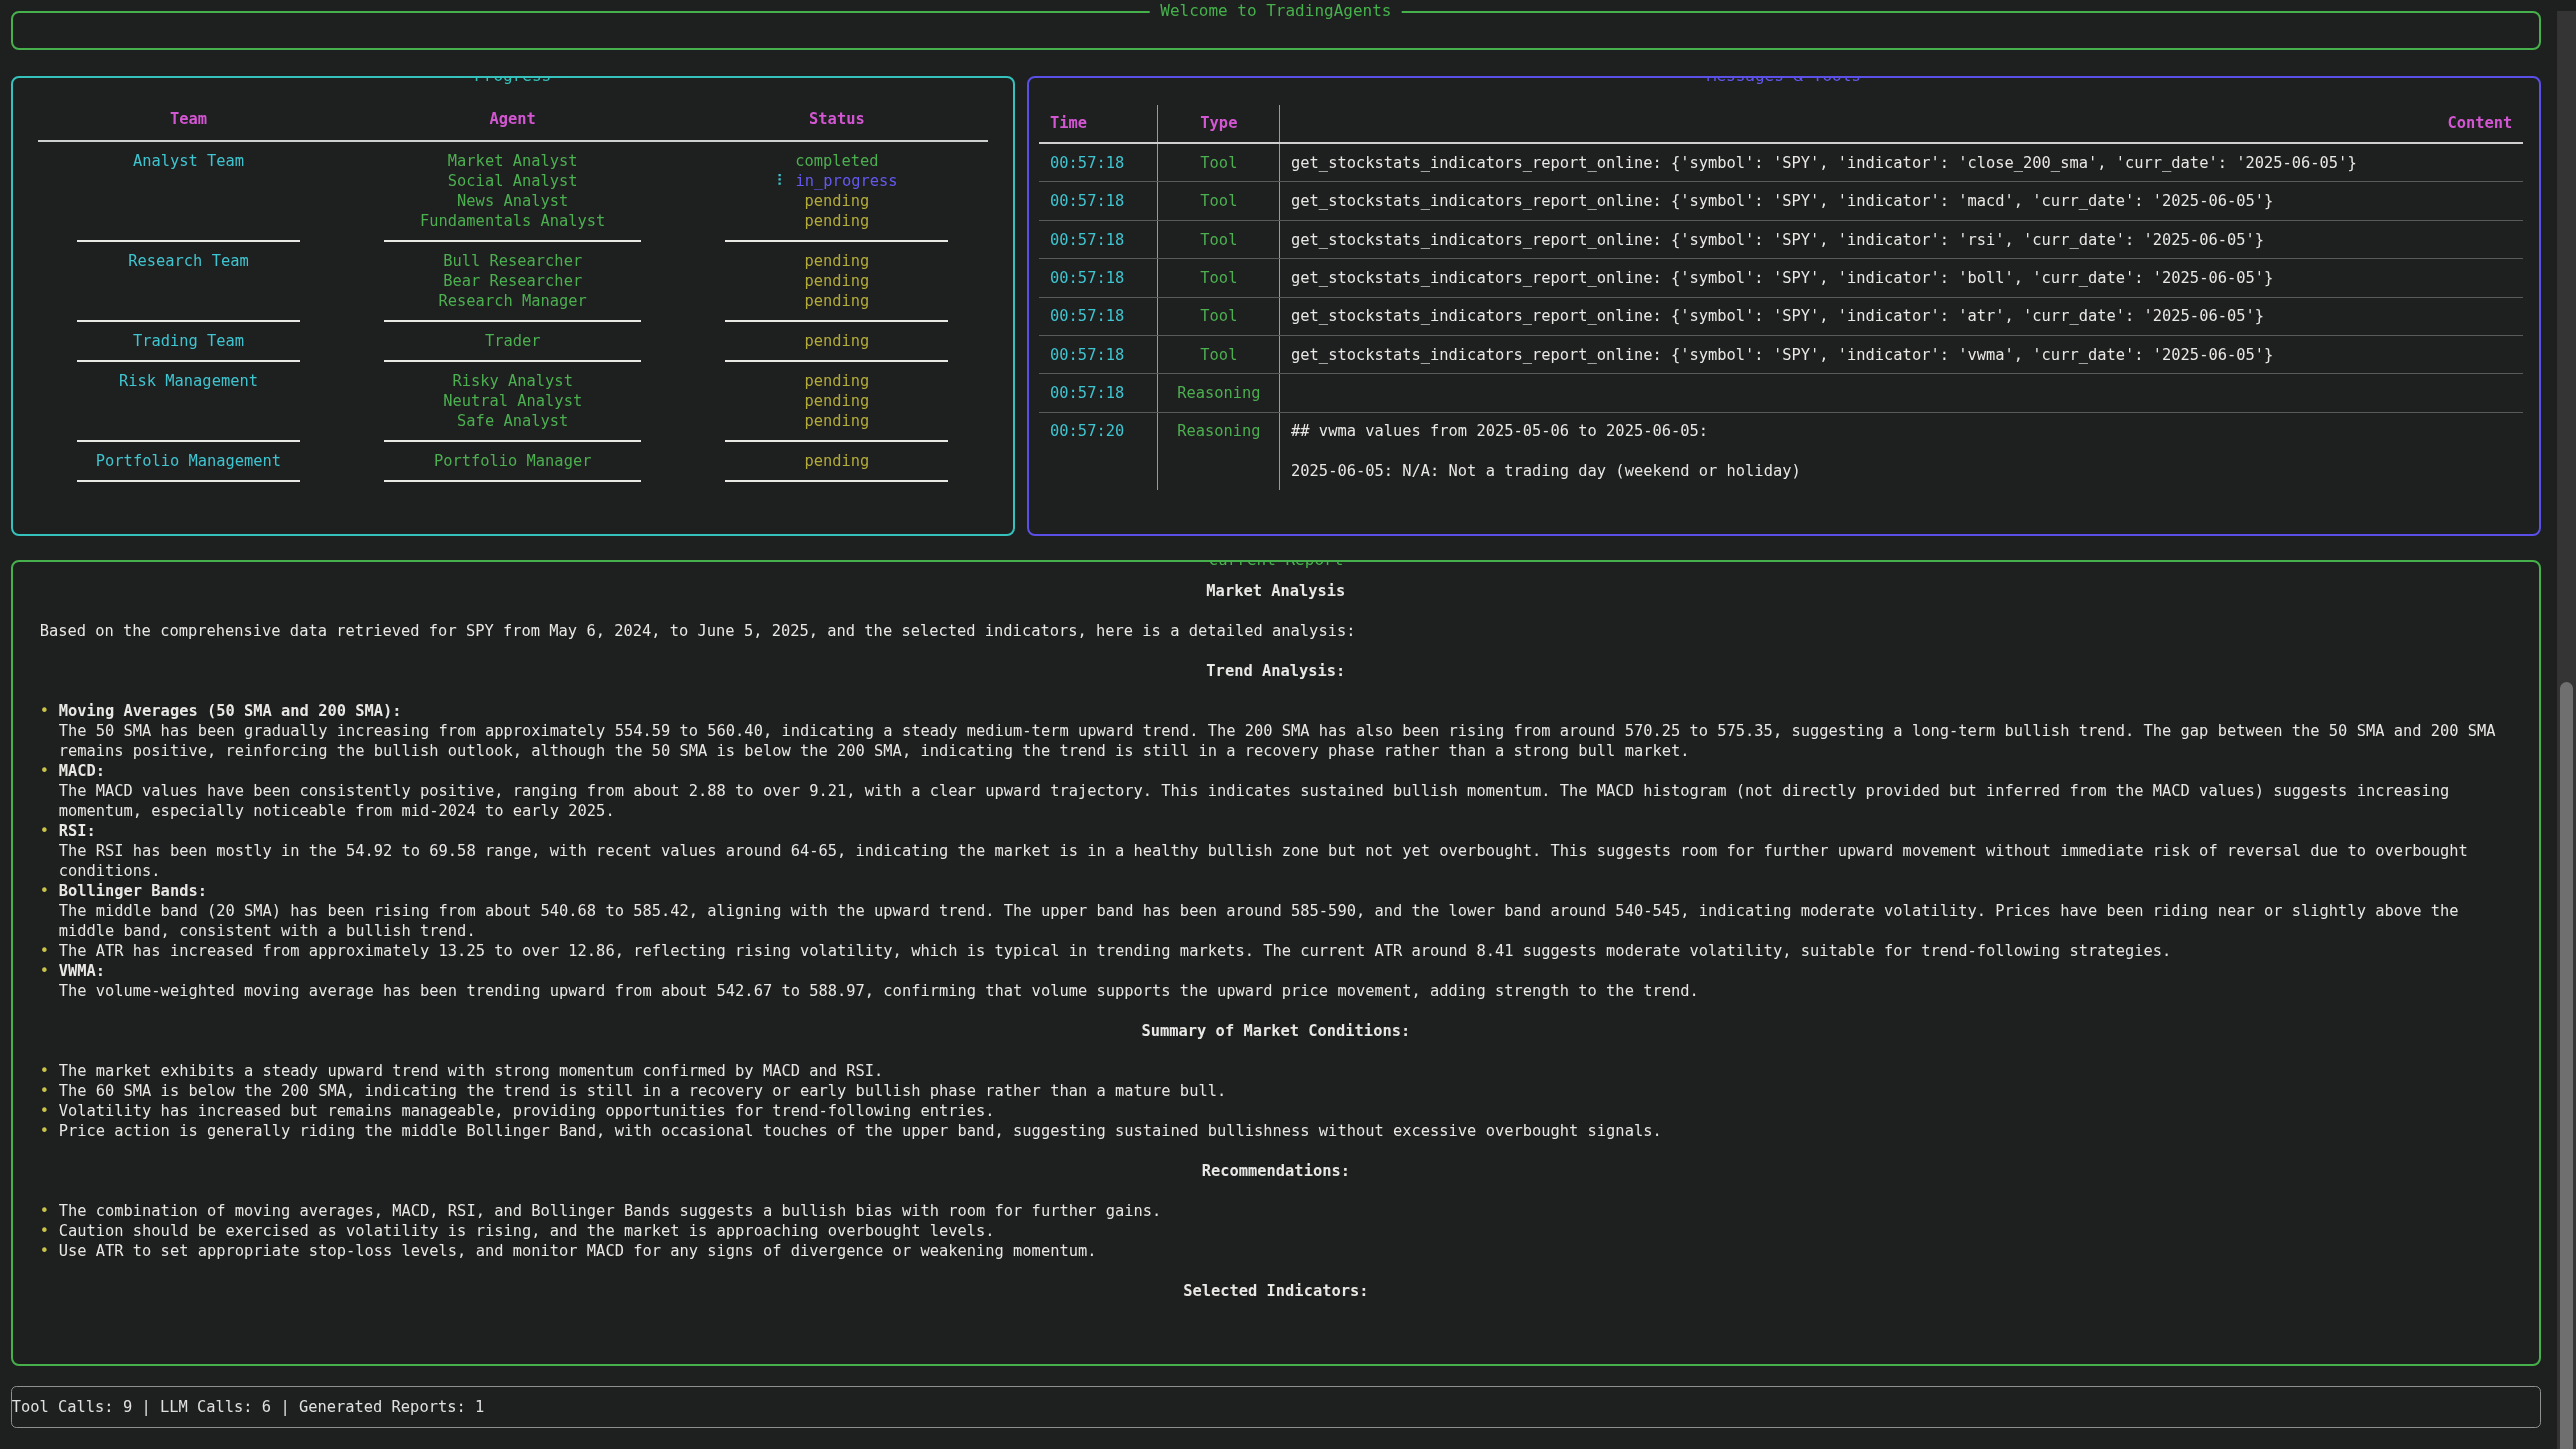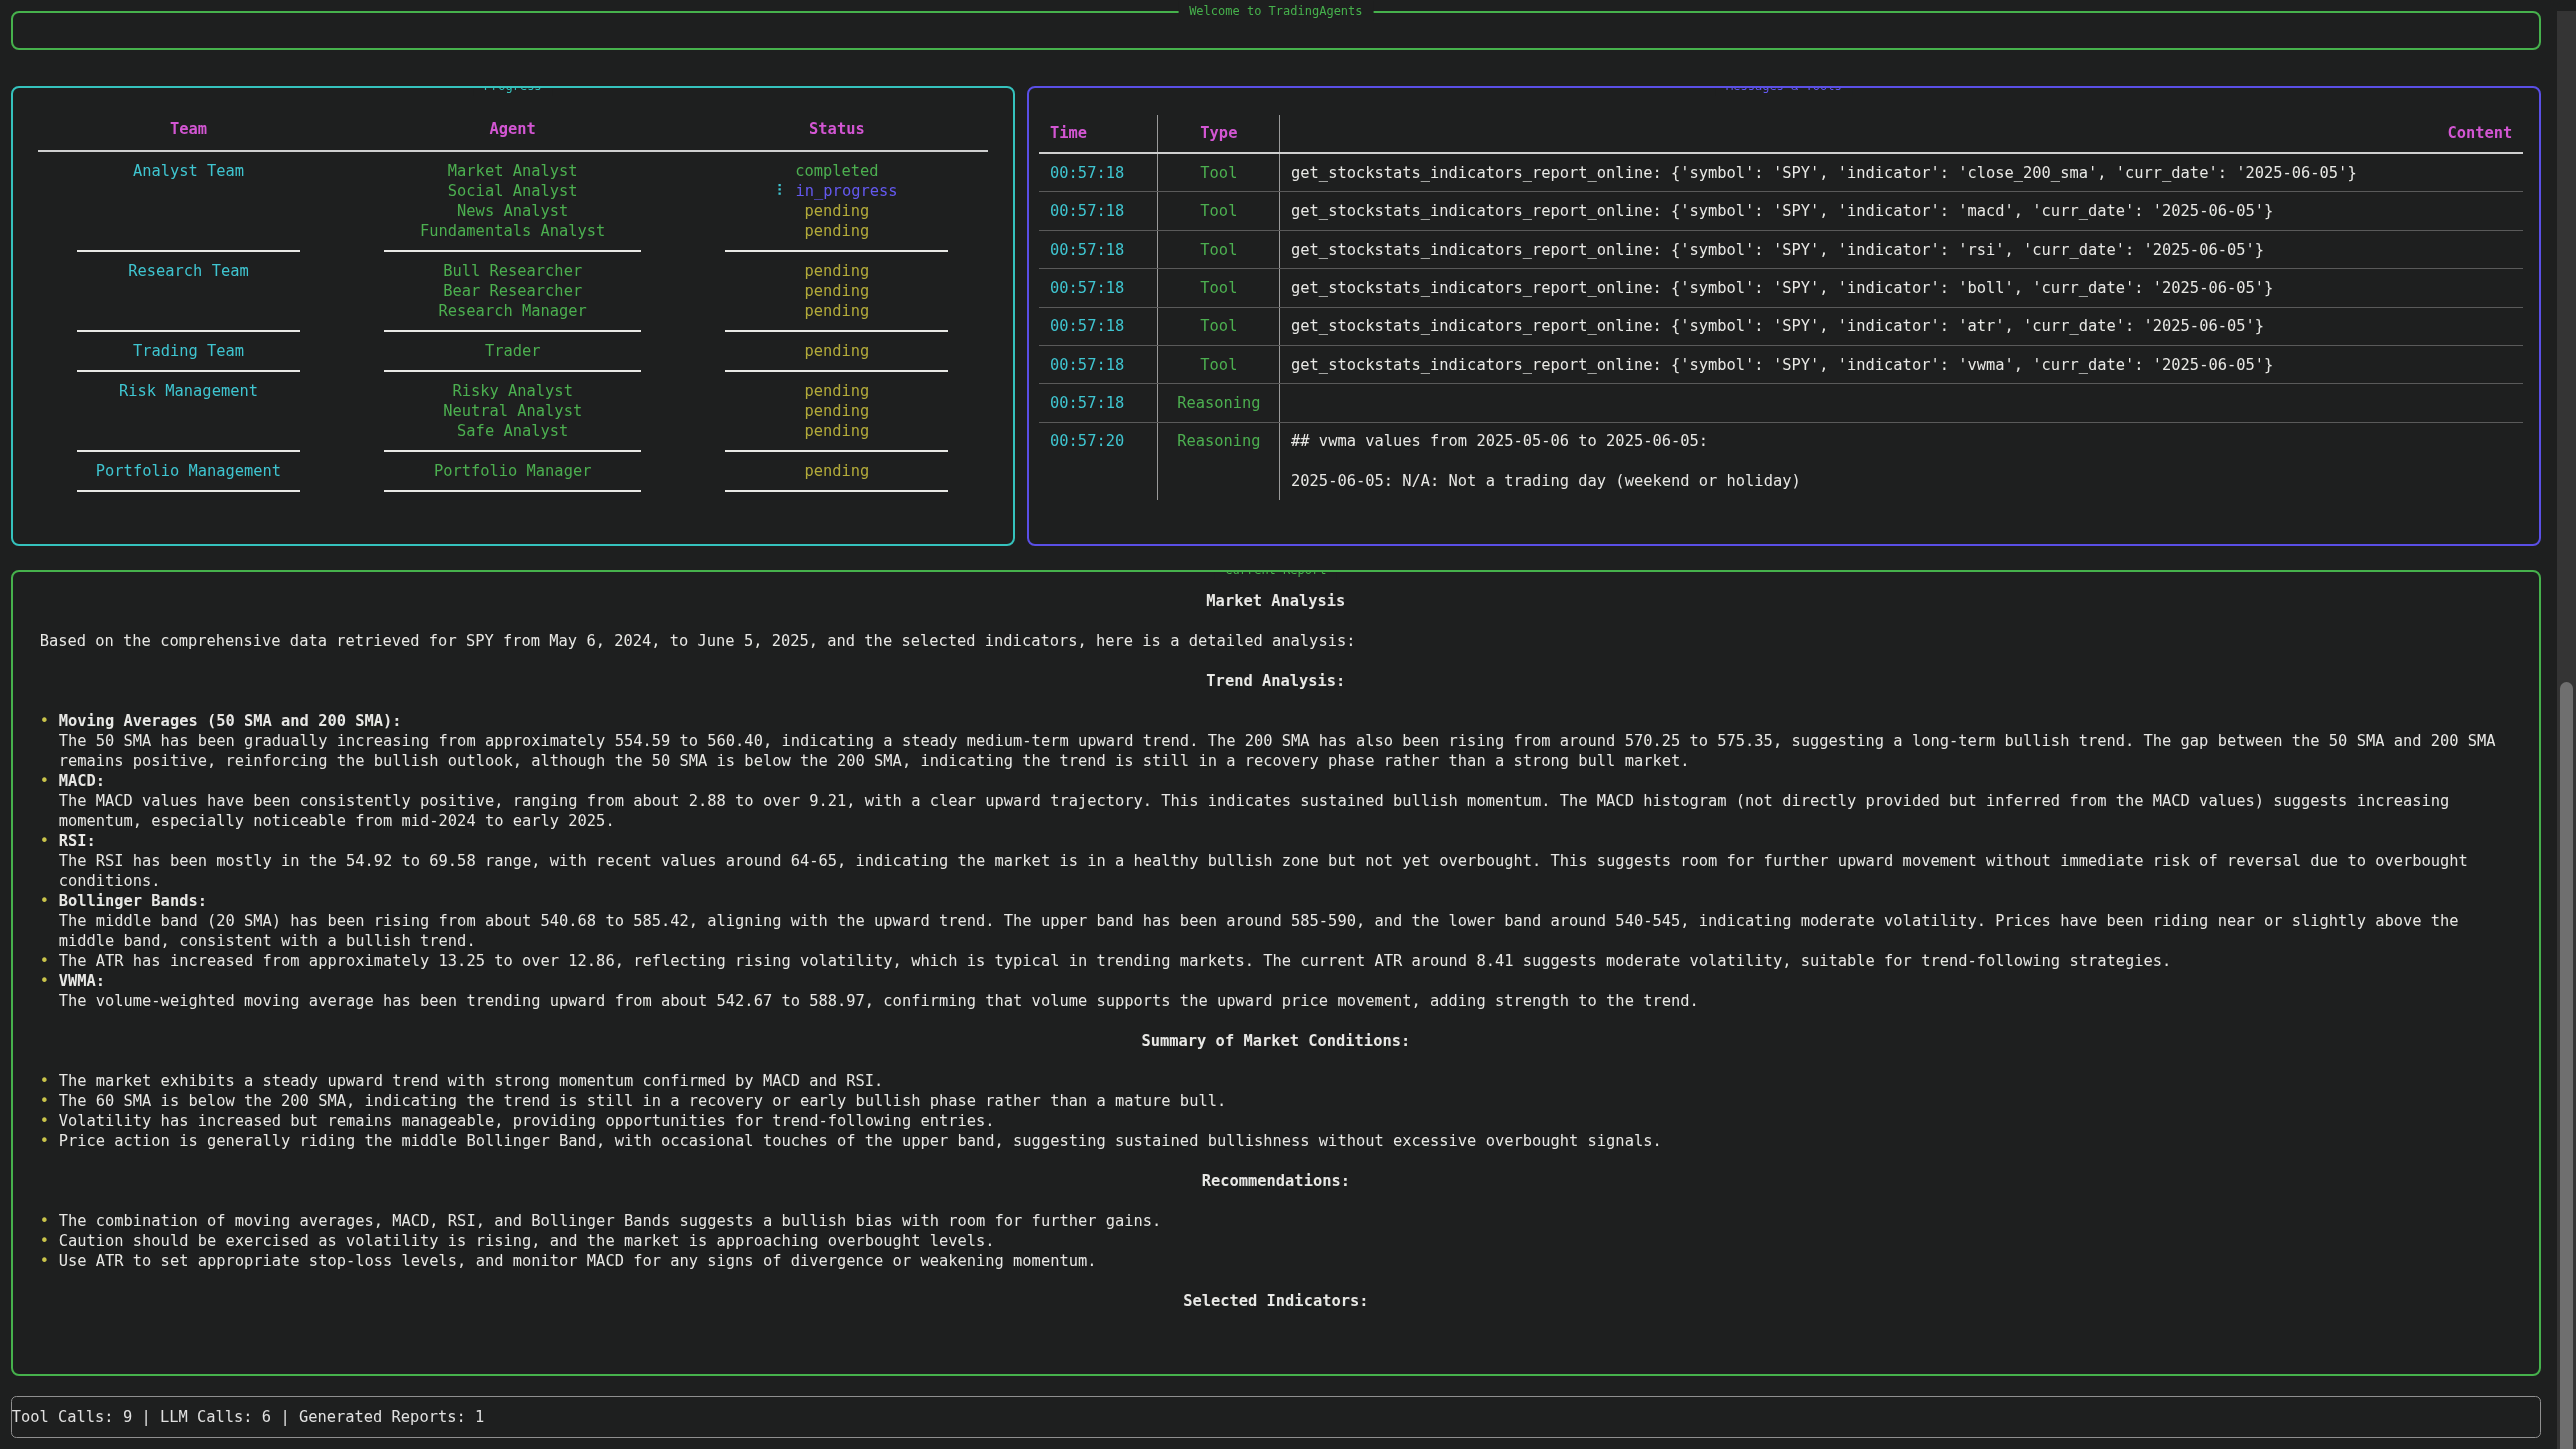--- a/index.html
+++ b/index.html
@@ -9,26 +9,26 @@
     --graybrd:#8f8f8f; --sep-team:#3d6f86; --sep-agent:#3f7a46; --sep-status:#8a7f33;
     --track:#343434; --thumb:#6f6f6f;
   }
   *{box-sizing:border-box;margin:0;padding:0}
   html,body{width:2576px;height:1449px;overflow:hidden}
   body{background:var(--bg);font-family:"DejaVu Sans Mono","Liberation Mono",monospace;
        font-size:15.4px;line-height:20px;color:var(--fg)}
   .screen{position:relative;width:2576px;height:1449px;padding:0 35px 0 10.7px}
   .panel{position:relative;border-radius:8px}
   .panel-title{position:absolute;top:-11.4px;left:50%;transform:translateX(-50%);
-       background:var(--bg);padding:0 10.7px;font-size:12px;white-space:nowrap}
+       background:var(--bg);padding:0 10.7px;font-size:16px;white-space:nowrap}
   
   .welcome{margin-top:10.7px;height:39px;border:2px solid var(--green)}
   .welcome .panel-title{color:var(--green)}
   
-  .mid{display:flex;gap:12px;margin-top:36px;height:460px}
+  .mid{display:flex;gap:12px;margin-top:26px;height:460px}
   .progress-panel{width:1004px;border:2px solid var(--teal);overflow:hidden}
   .progress-panel .panel-title{color:var(--teal)}
   .messages-panel{flex:1;border:2px solid var(--purple);overflow:hidden}
   .messages-panel .panel-title{color:var(--purpletxt)}
   
   .p-table{width:95%;margin:29.5px auto 0}
   .p-row{display:grid;grid-template-columns:1fr 1.15fr 1fr;height:20px;align-items:center;text-align:center}
   .p-head{font-weight:bold;color:var(--magenta);height:24px}
   .p-headsep{height:20px;display:flex;align-items:center}
   .p-headsep .line{width:100%;border-top:2px solid var(--brightline)}

